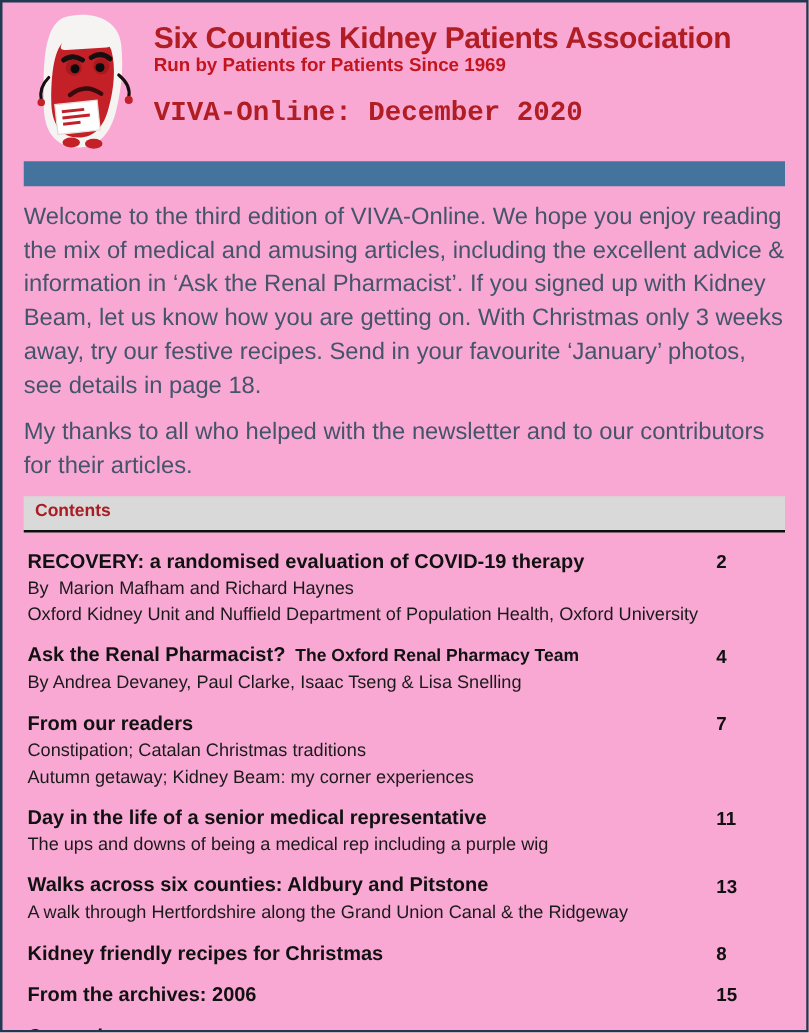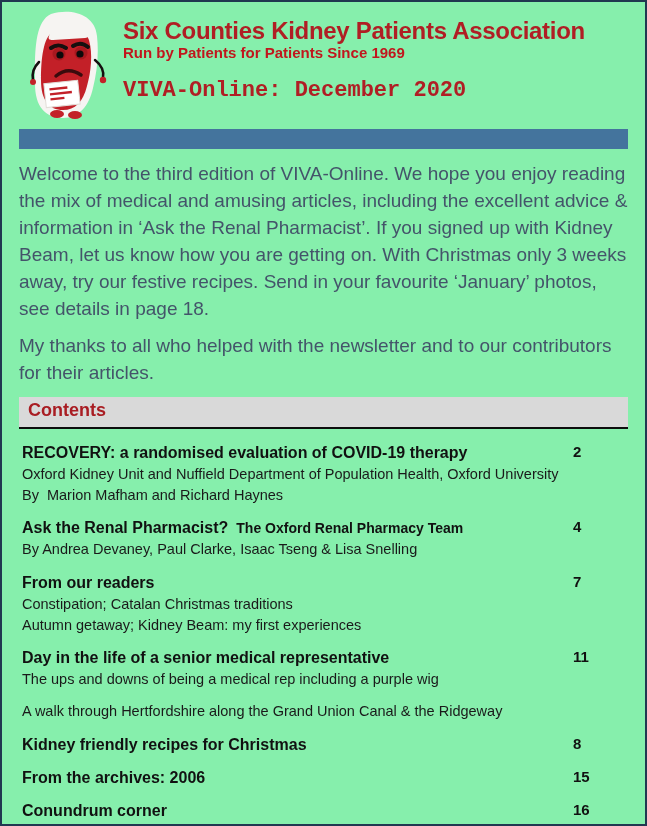--- a/index.html
+++ b/index.html
@@ -4,21 +4,21 @@
 <style>
   * { margin: 0; padding: 0; box-sizing: border-box; }
   html, body { background: #ffffff; }
   body { font-family: "Liberation Sans", sans-serif; }
 
   .page {
     position: relative;
     width: 647px;
     height: 826px;
     border: 2px solid #203850;
-    background: #86efac;
+    background: #f9a8d4;
     padding: 8px 17px 10px 17px;
     overflow: hidden;
   }
 
   
   .header { display: flex; align-items: flex-start; }
   .logo { width: 92px; height: 110px; flex: 0 0 auto; margin-left: 4px; }
   .header-text { flex: 1; padding-left: 8px; padding-top: 8px; }
   .main-title {
     color: #B01E24;
@@ -58,28 +58,28 @@
 
   
   .contents-bar {
     margin-top: 6px;
     background: #D9D9D9;
     border-bottom: 2px solid #0d0d0d;
     padding: 3px 9px 6px 9px;
   }
   .contents-heading {
     color: #A91D23;
-    font-size: 18px;
+    font-size: 14px;
     font-weight: bold;
   }
 
   
   .toc { margin-top: 14px; padding: 0 3px; }
   .entry { margin-bottom: 13px; }
-  .entry-head { display: flex; align-items: flex-start; gap: 36px; }
+  .entry-head { display: flex; align-items: center; gap: 36px; }
   .entry-title {
     flex: 1;
     color: #111111;
     font-size: 16px;
     font-weight: bold;
     line-height: 1.25;
   }
   .entry-title .suffix {
     font-size: 14px;
     margin-left: 8px;
@@ -158,50 +158,54 @@
     <span class="contents-heading">Contents</span>
   </div>
 
   <div class="toc">
 
     <div class="entry">
       <div class="entry-head">
         <span class="entry-title">RECOVERY: a randomised evaluation of COVID-19 therapy</span>
         <span class="entry-page">2</span>
       </div>
+      <div class="entry-line">By  Marion Mafham and Richard Haynes</div>
       <div class="entry-line">Oxford Kidney Unit and Nuffield Department of Population Health, Oxford University</div>
-      <div class="entry-line">By  Marion Mafham and Richard Haynes</div>
     </div>
 
     <div class="entry">
       <div class="entry-head">
         <span class="entry-title"><span>Ask the Renal Pharmacist?</span><span class="suffix">The Oxford Renal Pharmacy Team</span></span>
         <span class="entry-page">4</span>
       </div>
       <div class="entry-line">By Andrea Devaney, Paul Clarke, Isaac Tseng &amp; Lisa Snelling</div>
     </div>
 
     <div class="entry">
       <div class="entry-head">
         <span class="entry-title">From our readers</span>
         <span class="entry-page">7</span>
       </div>
       <div class="entry-line">Constipation; Catalan Christmas traditions</div>
-      <div class="entry-line">Autumn getaway; Kidney Beam: my first experiences</div>
+      <div class="entry-line">Autumn getaway; Kidney Beam: my corner experiences</div>
     </div>
 
     <div class="entry">
       <div class="entry-head">
         <span class="entry-title">Day in the life of a senior medical representative</span>
         <span class="entry-page">11</span>
       </div>
       <div class="entry-line">The ups and downs of being a medical rep including a purple wig</div>
     </div>
 
     <div class="entry">
+      <div class="entry-head">
+        <span class="entry-title">Walks across six counties: Aldbury and Pitstone</span>
+        <span class="entry-page">13</span>
+      </div>
       <div class="entry-line">A walk through Hertfordshire along the Grand Union Canal &amp; the Ridgeway</div>
     </div>
 
     <div class="entry">
       <div class="entry-head">
         <span class="entry-title">Kidney friendly recipes for Christmas</span>
         <span class="entry-page">8</span>
       </div>
     </div>
 

